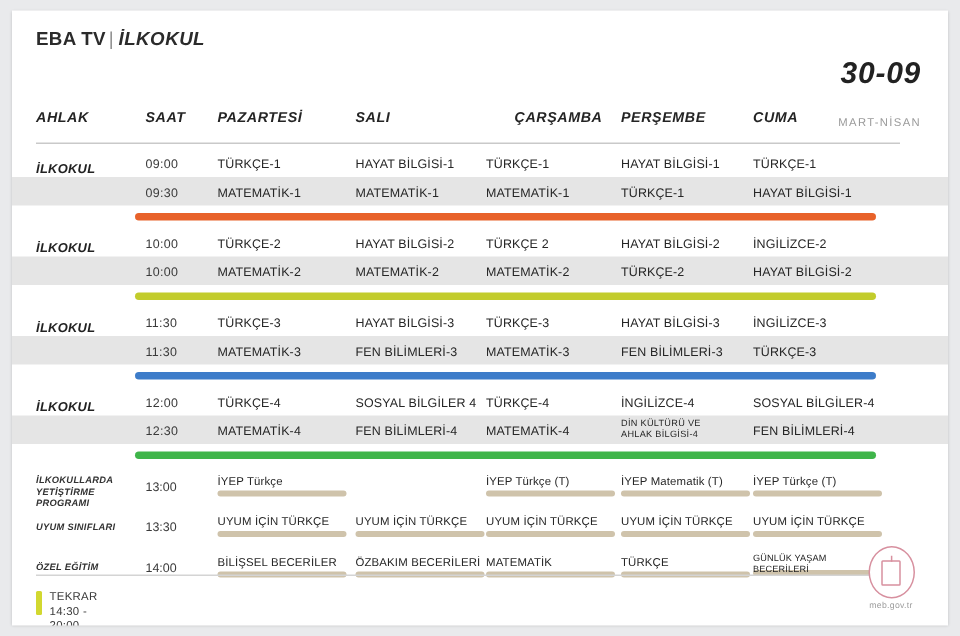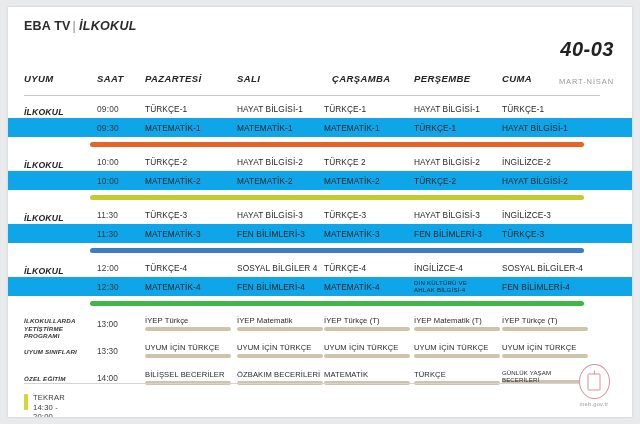--- a/index.html
+++ b/index.html
@@ -50,21 +50,21 @@
 
   .grid{position:absolute;left:0;top:92px;width:624px;}
 
   .block{position:relative;}
   .blk-label{
     position:absolute;left:16px;top:8px;width:66px;
     font-size:8.6px;font-weight:bold;font-style:italic;color:#222;
     line-height:11.5px;letter-spacing:.2px;
   }
   .row{position:relative;height:19px;}
-  .row.alt{background:#0ea5e9;}
+  .row.alt{background:#e5e5e5;}
   .row .time{
     position:absolute;left:89px;top:5px;
     font-size:8.3px;color:#3a3a3a;letter-spacing:.2px;text-align:right;
   }
   .cell{
     position:absolute;top:5px;
     font-size:8.3px;color:#262626;letter-spacing:.1px;white-space:nowrap;
   }
   .cell.two{top:2px;font-size:6.1px;line-height:7px;letter-spacing:.2px;white-space:normal;width:62px;}
   .bar{
@@ -128,31 +128,31 @@
 </head>
 <body>
 
 <div class="page">
 
   <div class="brand">
     <span class="b-eba">EBA TV</span><span class="b-sep">|</span><span class="b-level">İLKOKUL</span>
   </div>
 
   <div class="datebox">
-    <div class="d-num">40-03</div>
+    <div class="d-num">30-09</div>
     <div class="d-months">MART-NİSAN</div>
   </div>
 
   <div class="tbl">
     <div class="colhead">
-      <span style="left:16px">UYUM</span>
+      <span style="left:16px">AHLAK</span>
       <span style="left:89px">SAAT</span>
       <span style="left:137px">PAZARTESİ</span>
       <span style="left:229px">SALI</span>
-      <span style="left:324px">ÇARŞAMBA</span>
+      <span style="left:335px">ÇARŞAMBA</span>
       <span style="left:406px">PERŞEMBE</span>
       <span style="left:494px">CUMA</span>
     </div>
   </div>
   <div class="rule"></div>
 
   <div class="grid">
 
     <div class="block" style="height:53px">
       <div class="blk-label">
@@ -253,24 +253,20 @@
     <div class="prow">
       <div class="plabel" style="top:6px">
         <div>İLKOKULLARDA</div>
         <div>YETİŞTİRME PROGRAMI</div>
       </div>
       <span class="time">13:00</span>
       <div class="pcell" style="left:137px">
         <span class="ptxt">İYEP Türkçe</span>
         <div class="pbar"></div>
       </div>
-      <div class="pcell" style="left:229px">
-        <span class="ptxt">İYEP Matematik</span>
-        <div class="pbar"></div>
-      </div>
       <div class="pcell" style="left:316px">
         <span class="ptxt">İYEP Türkçe (T)</span>
         <div class="pbar"></div>
       </div>
       <div class="pcell" style="left:406px">
         <span class="ptxt">İYEP Matematik (T)</span>
         <div class="pbar"></div>
       </div>
       <div class="pcell" style="left:494px">
         <span class="ptxt">İYEP Türkçe (T)</span>

